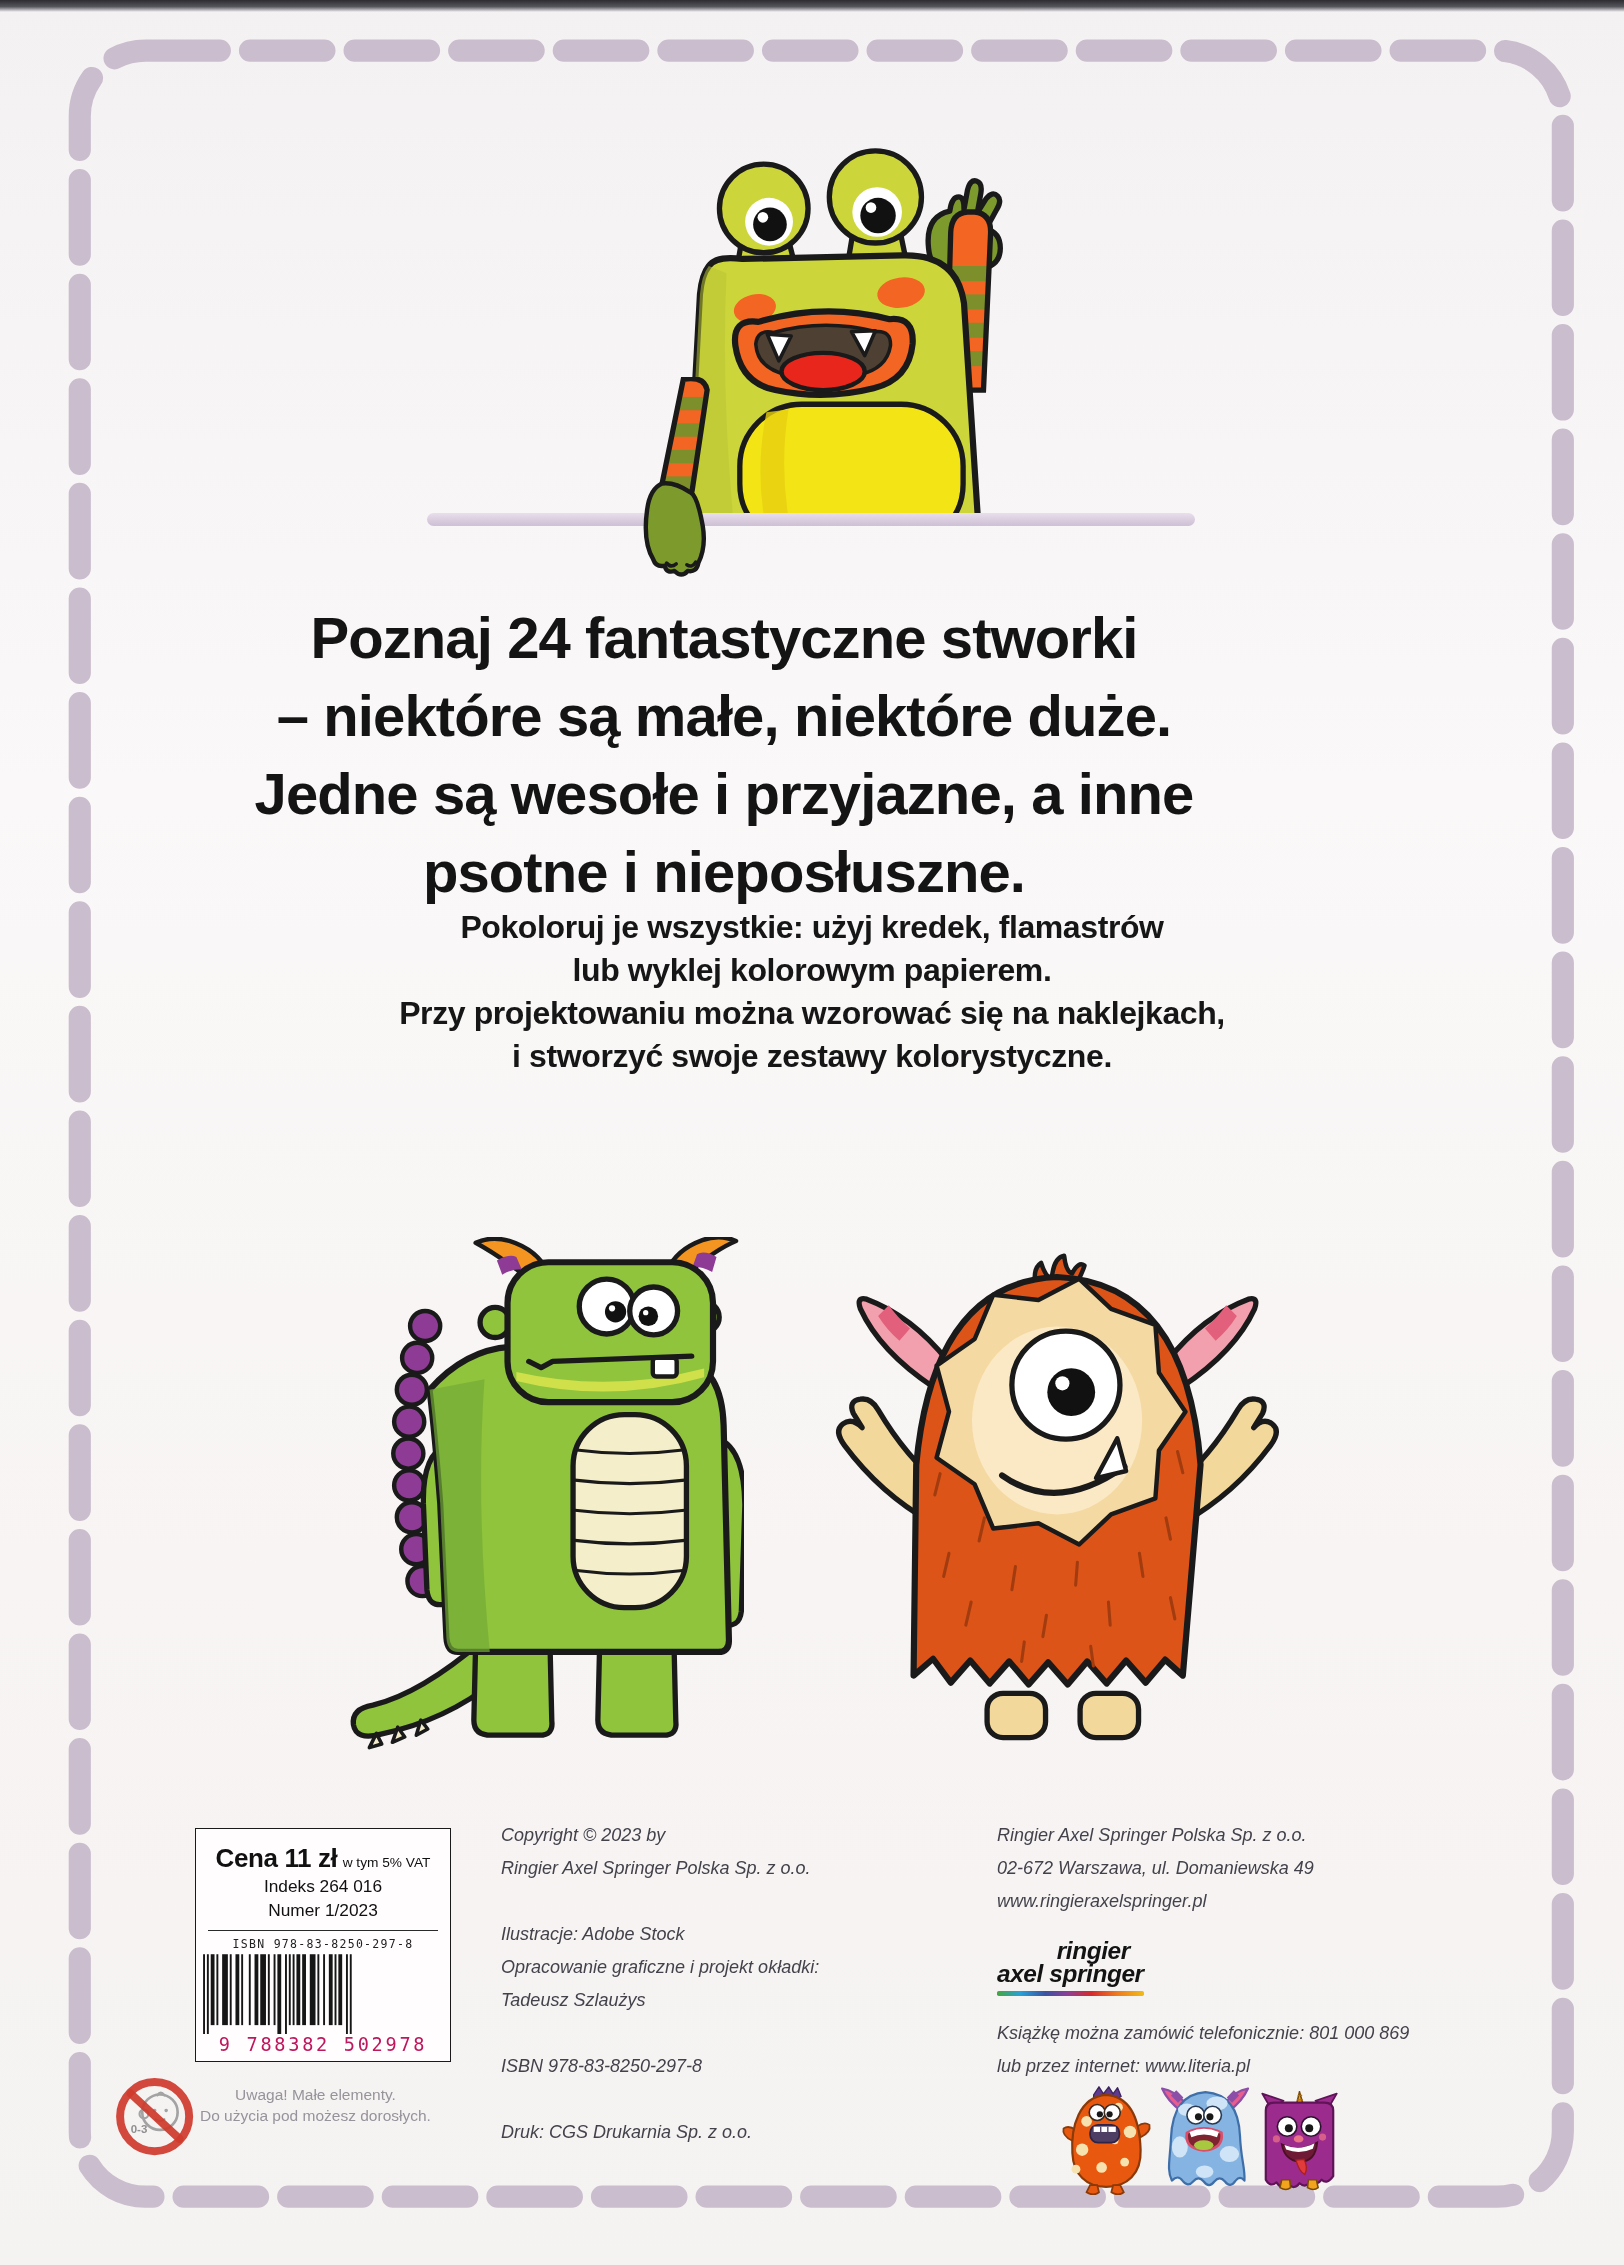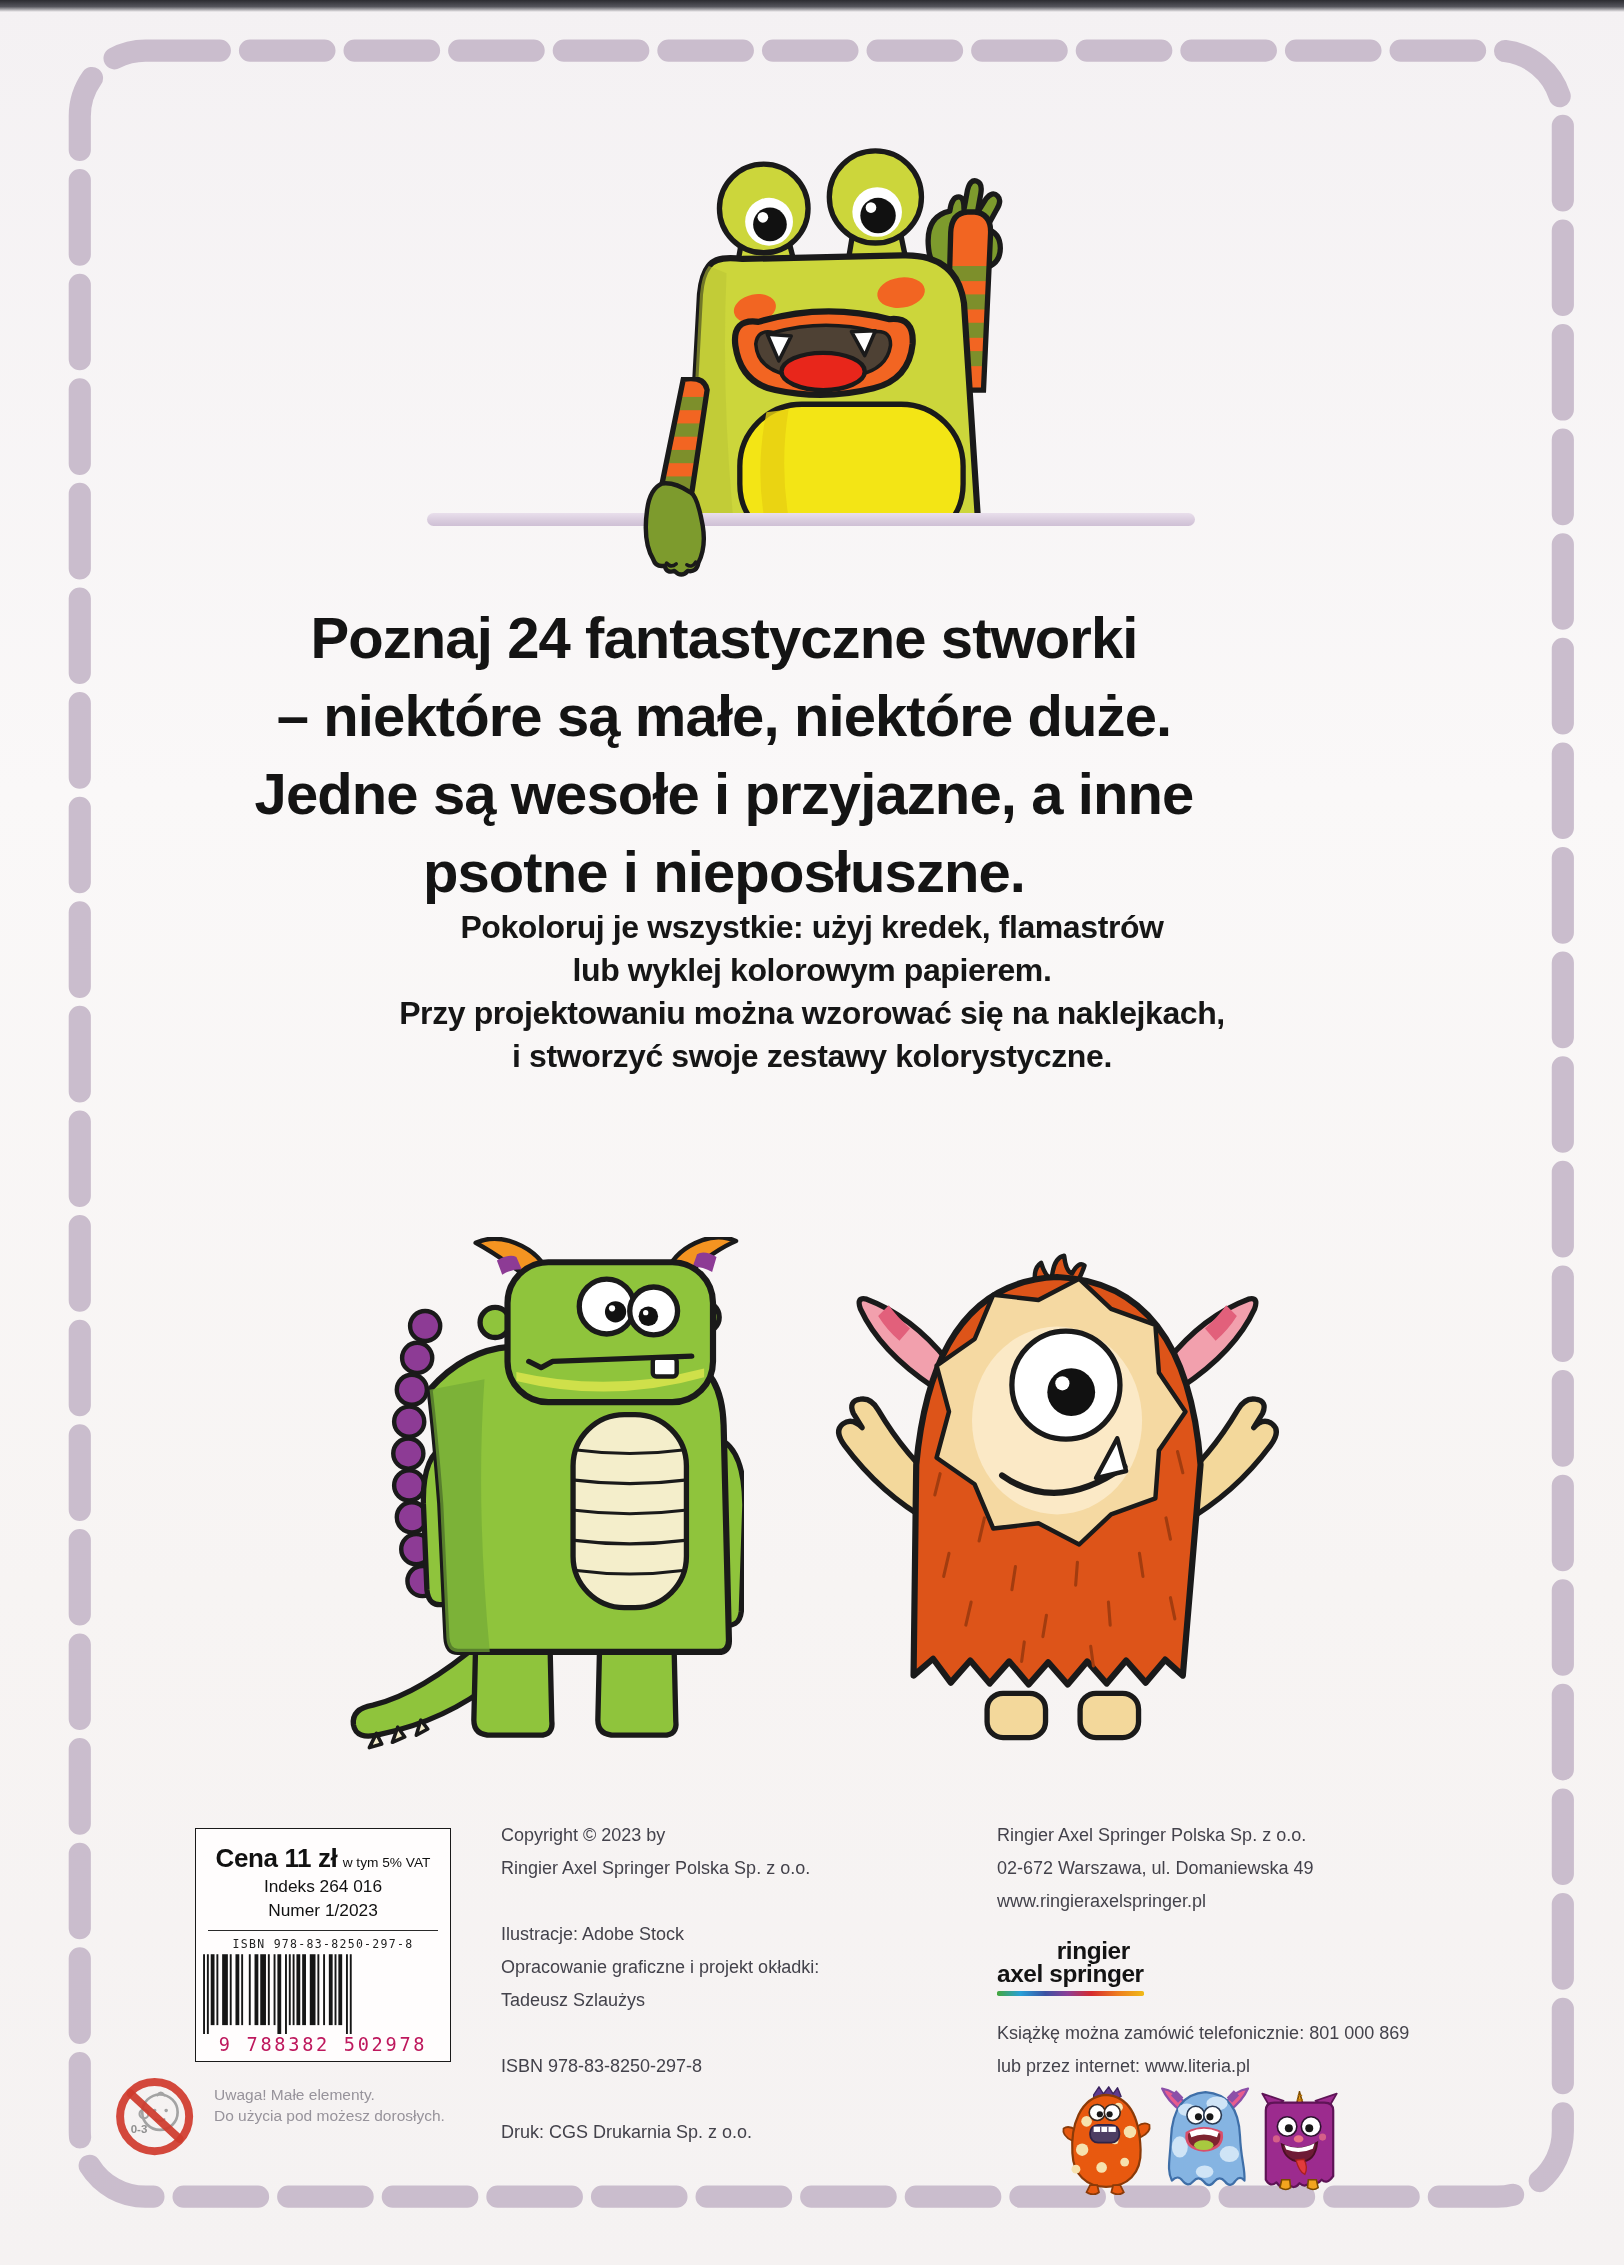--- a/index.html
+++ b/index.html
@@ -14,21 +14,21 @@
   #dash-border{left:0;top:0;width:1624px;height:2265px;z-index:1;}
   
   #headline{left:0;top:599px;width:1448px;text-align:center;font-weight:bold;
     font-size:58px;line-height:78px;color:#141414;letter-spacing:-0.9px;z-index:2;}
   #intro{left:0;top:906px;width:1624px;text-align:center;font-weight:bold;
     font-size:32px;line-height:43px;color:#161616;letter-spacing:-0.4px;z-index:2;}
   
   #shelf{left:427px;top:513px;width:768px;height:13.3px;border-radius:7px;
     background:linear-gradient(180deg,#e9dfec 0%,#d8cbdd 60%,#cfc0d5 100%);z-index:3;}
   
-  .info-text{color:#43424b;font-size:18px;line-height:33px;}
+  .info-text{color:#43424b;font-size:18px;line-height:33px;font-style:italic;}
   #price-box{left:195px;top:1828px;width:254px;height:232px;background:#fffdfd;
     border:1.8px solid #1a1a1a;text-align:center;color:#111;z-index:2;}
   .cena-row{margin-top:14px;font-size:17px;}
   .cena-main{font-size:26px;font-weight:bold;letter-spacing:-0.4px;}
   .cena-vat{font-size:13.7px;margin-left:5.3px;}
   .idx-line{font-size:17.3px;line-height:24px;}
   .pb-divider{border:none;border-top:1.8px solid #2a2a2a;margin:8px 12.4px 6.2px 12.4px;}
   .isbn-small{font-family:"DejaVu Sans Mono",monospace;font-size:11.5px;letter-spacing:1.3px;color:#222;}
   #barcode-wrap{margin-top:2.7px;}
   #barcode-digits{font-family:"DejaVu Sans Mono",monospace;font-size:18.6px;letter-spacing:2.7px;color:#be185d;margin-top:-1.8px;}
@@ -36,21 +36,21 @@
   #imprint p{margin:0 0 33px 0;}
   #publisher{left:997px;top:1819px;width:417px;z-index:2;}
   #publisher p{margin:0;}
   .ras-logo{margin-top:21px;margin-left:0;display:inline-block;color:#131313;font-weight:bold;
     font-size:24.4px;line-height:23px;letter-spacing:-0.4px;}
   .ras-l1{text-align:center;padding-left:46px;}
   .rainbow-line{height:4.4px;margin-top:6.2px;border-radius:1.8px;
     background:linear-gradient(90deg,#44a73c 0%,#28a0d8 16%,#3c51a2 33%,#8c3f97 48%,#d62a2e 64%,#ee7c1f 82%,#f0bb17 100%);}
   .order-block{margin-top:21px;}
   #warning{left:113px;top:2075px;z-index:3;}
-  #warning-text{left:214px;top:2084px;color:#97939b;font-size:15.5px;line-height:21px;z-index:2;}
+  #warning-text{left:200px;top:2084px;color:#97939b;font-size:15.5px;line-height:21px;z-index:2;text-align:center;}
   svg{display:block;}
 </style>
 </head>
 <body>
 
 <div id="page">
 
   <div id="scan-edge" class="abs"></div>
 
   <svg id="dash-border" class="abs" viewBox="0 0 1832 2555">

